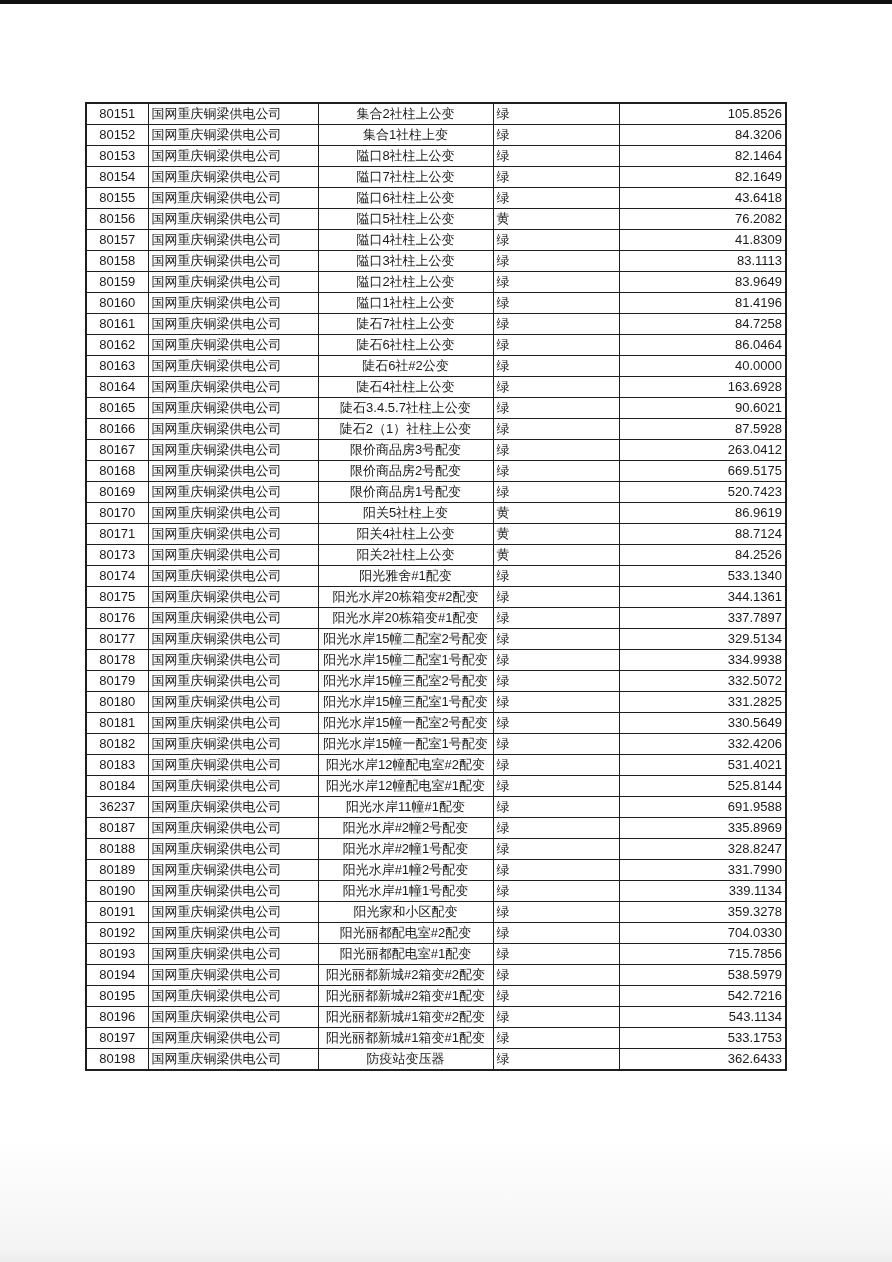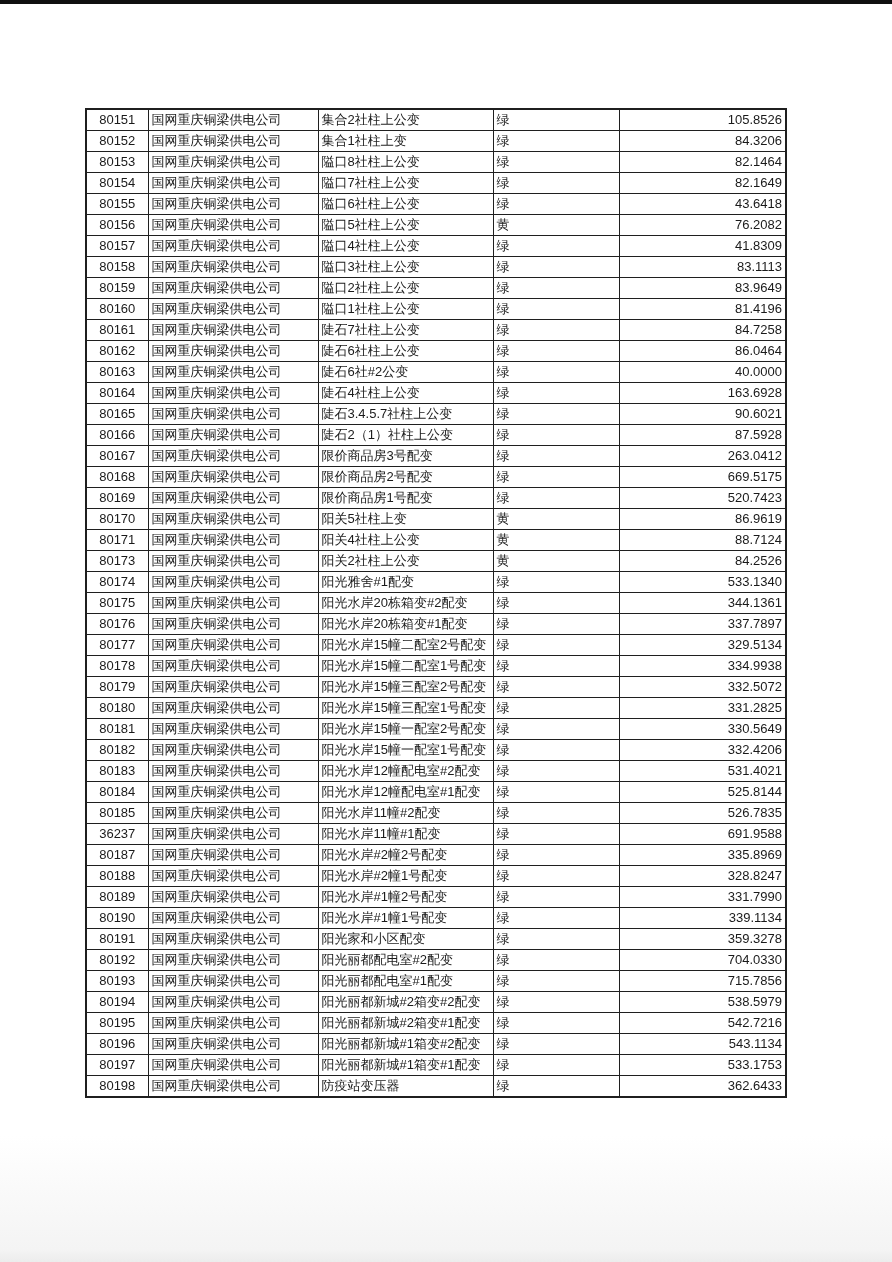--- a/index.html
+++ b/index.html
@@ -23,40 +23,40 @@
     position: absolute;
     top: 0;
     left: 0;
     width: 892px;
     height: 4px;
     background: var(--top-bar);
   }
   table.data-table {
     position: absolute;
     left: 85px;
-    top: 108px;
+    top: 102px;
     width: 700px;
     border-collapse: collapse;
     table-layout: fixed;
     border: 2.5px solid var(--border);
   }
   table.data-table td {
     border: 1.5px solid var(--border);
     font-size: 13px;
     color: var(--text);
     padding: 0 3px;
     height: 20px;
     line-height: 20px;
     white-space: nowrap;
     overflow: hidden;
     font-weight: 500;
   }
   td.c-id    { text-align: center; padding: 0; }
   td.c-company { text-align: left; }
-  td.c-name  { text-align: left; }
+  td.c-name  { text-align: center; }
   td.c-status{ text-align: left; }
   td.c-value { text-align: right; padding: 0; }
 </style>
 </head>
 <body>
 
 <div class="page">
   <div class="top-bar"></div>
 
   <table class="data-table">
@@ -326,27 +326,20 @@
   </tr>
 
   <tr>
     <td class="c-id">80184</td>
     <td class="c-company">国网重庆铜梁供电公司</td>
     <td class="c-name">阳光水岸12幢配电室#1配变</td>
     <td class="c-status">绿</td>
     <td class="c-value">525.8144</td>
   </tr>
 
-  <tr>
-    <td class="c-id">80185</td>
-    <td class="c-company">国网重庆铜梁供电公司</td>
-    <td class="c-name">阳光水岸11幢#2配变</td>
-    <td class="c-status">绿</td>
-    <td class="c-value">526.7835</td>
-  </tr>
 
   <tr>
     <td class="c-id">36237</td>
     <td class="c-company">国网重庆铜梁供电公司</td>
     <td class="c-name">阳光水岸11幢#1配变</td>
     <td class="c-status">绿</td>
     <td class="c-value">691.9588</td>
   </tr>
 
   <tr>

